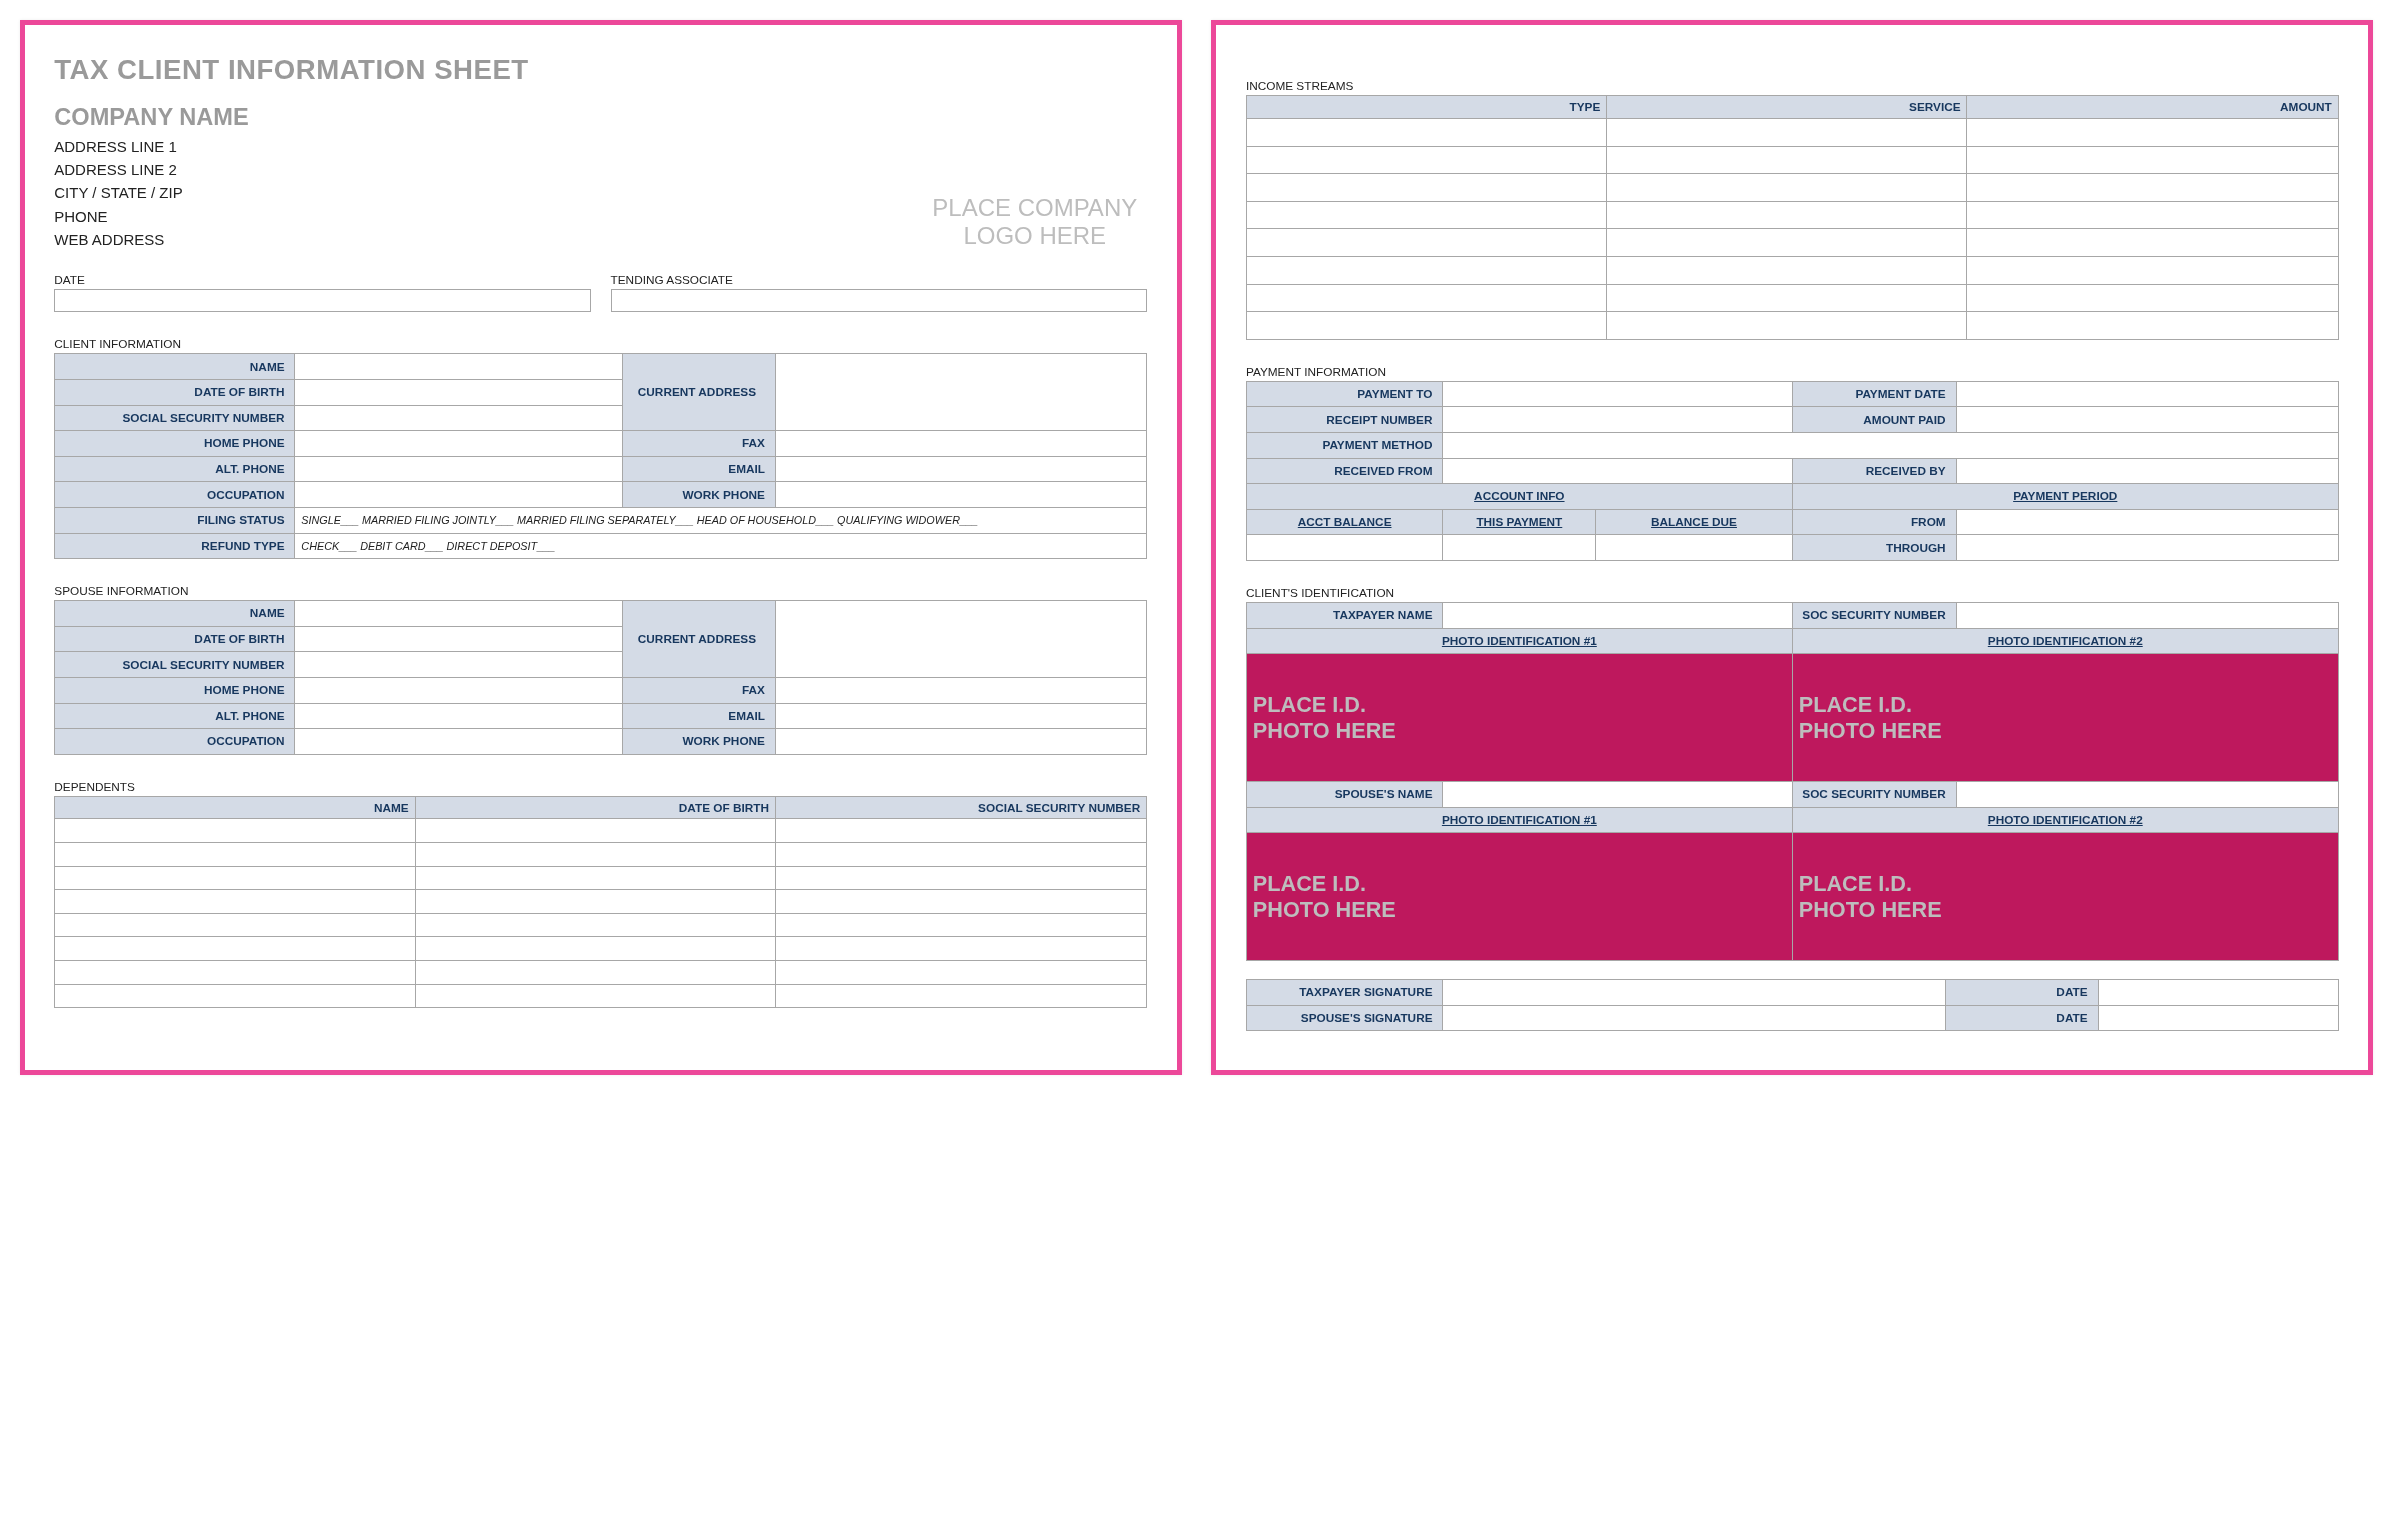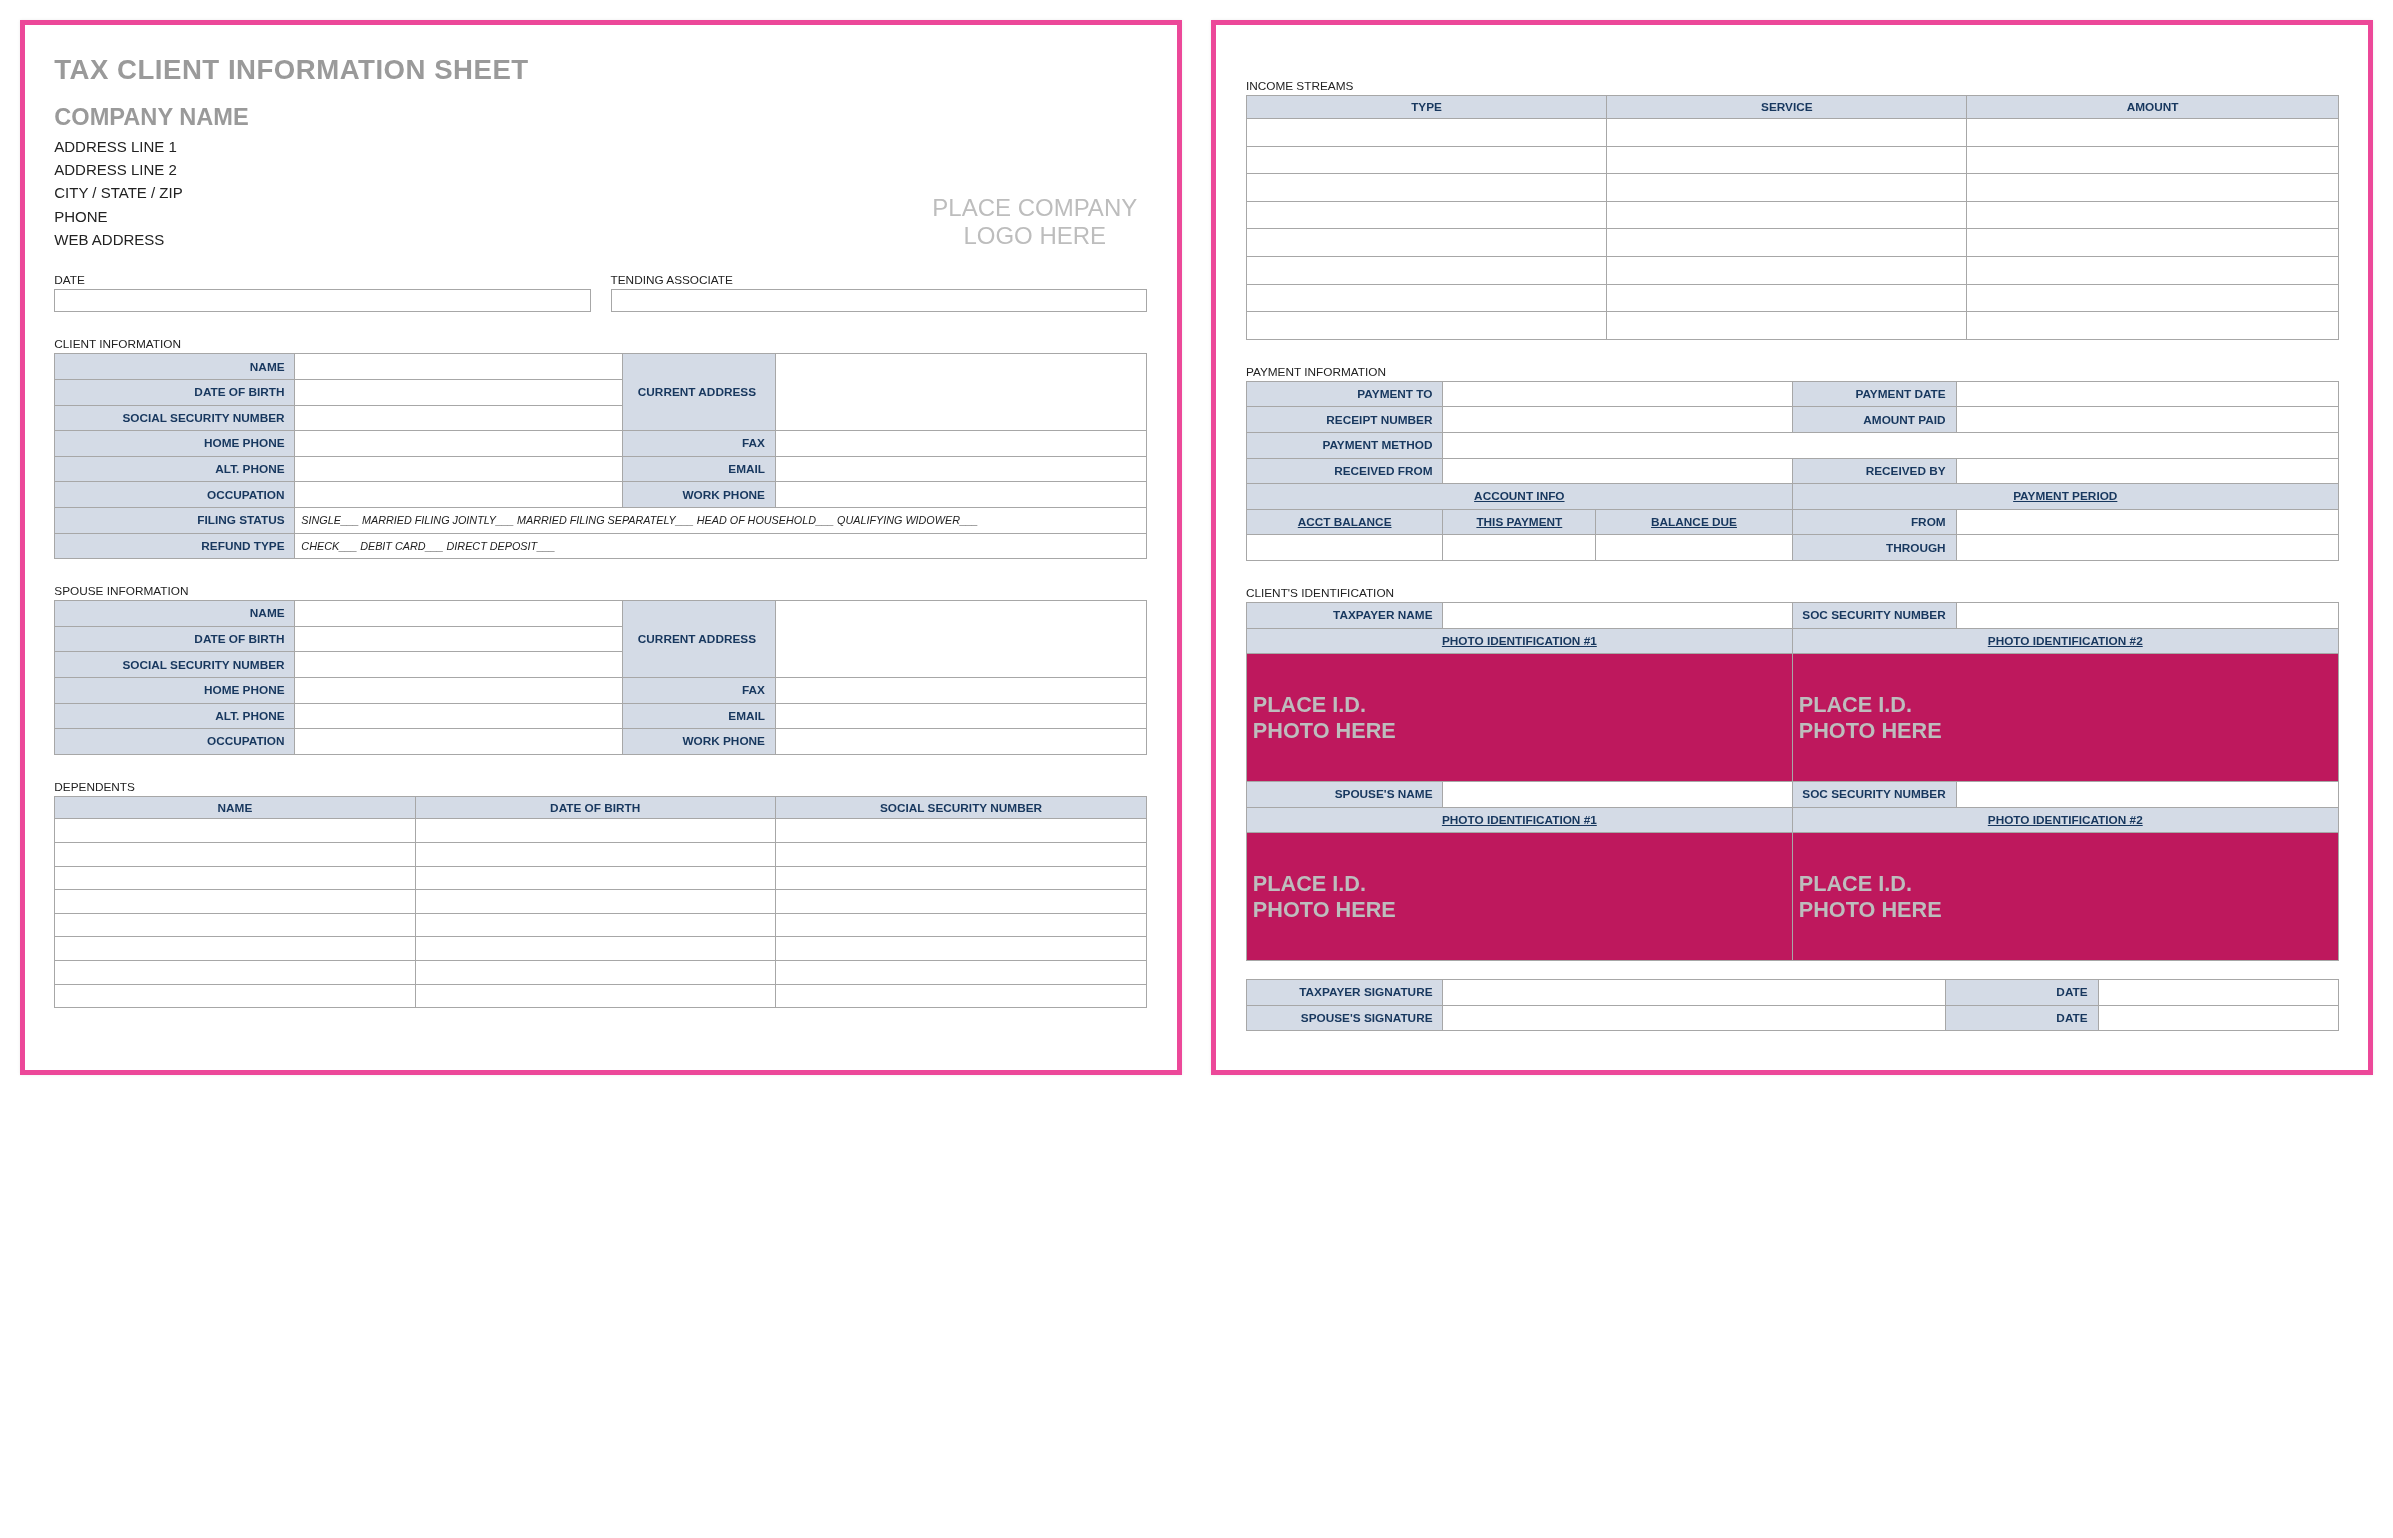--- a/index.html
+++ b/index.html
@@ -16,21 +16,21 @@
 
   .date-assoc { display: flex; gap: 0; margin-bottom: 9.9px; }
   .date-assoc .col { flex: 1; }
   .small-label { font-size: 11.8px; color: #222; margin-bottom: 2px; }
   .box-input { border: 1px solid #a7a7a7; height: 23.6px; background: #fff; }
 
   .section-title { font-size: 11.8px; color: #222; margin: 25px 0 2px 0; }
 
   table { border-collapse: collapse; width: 100%; table-layout: fixed; }
   td, th { border: 1px solid #a7a7a7; font-size: 11.8px; padding: 3.9px 5.9px; vertical-align: middle; }
-  th { background: #d4dbe6; color: #17375e; font-weight: bold; text-align: center; }
+  th { background: #d4dbe6; color: #17375e; font-weight: bold; text-align: right; }
   .lbl { background: #d4dbe6; color: #17375e; font-weight: bold; text-align: right; padding-right: 9.9px; }
   .lbl-center { background: #d4dbe6; color: #17375e; font-weight: bold; text-align: center; text-decoration: underline; }
   .val { background: #fff; font-style: italic; }
   .tall { height: 25.6px; }
 
   .filing-line, .refund-line { font-size: 10.8px; color: #222; }
   .filing-line { line-height: 1.4; }
 
   .blank-row td { height: 23.6px; }
   .photo-cell { background: #be185d; height: 128px; text-align: left; vertical-align: middle; font-size: 21.7px; font-weight: bold; color: #bdbdbd; line-height: 1.2; }

